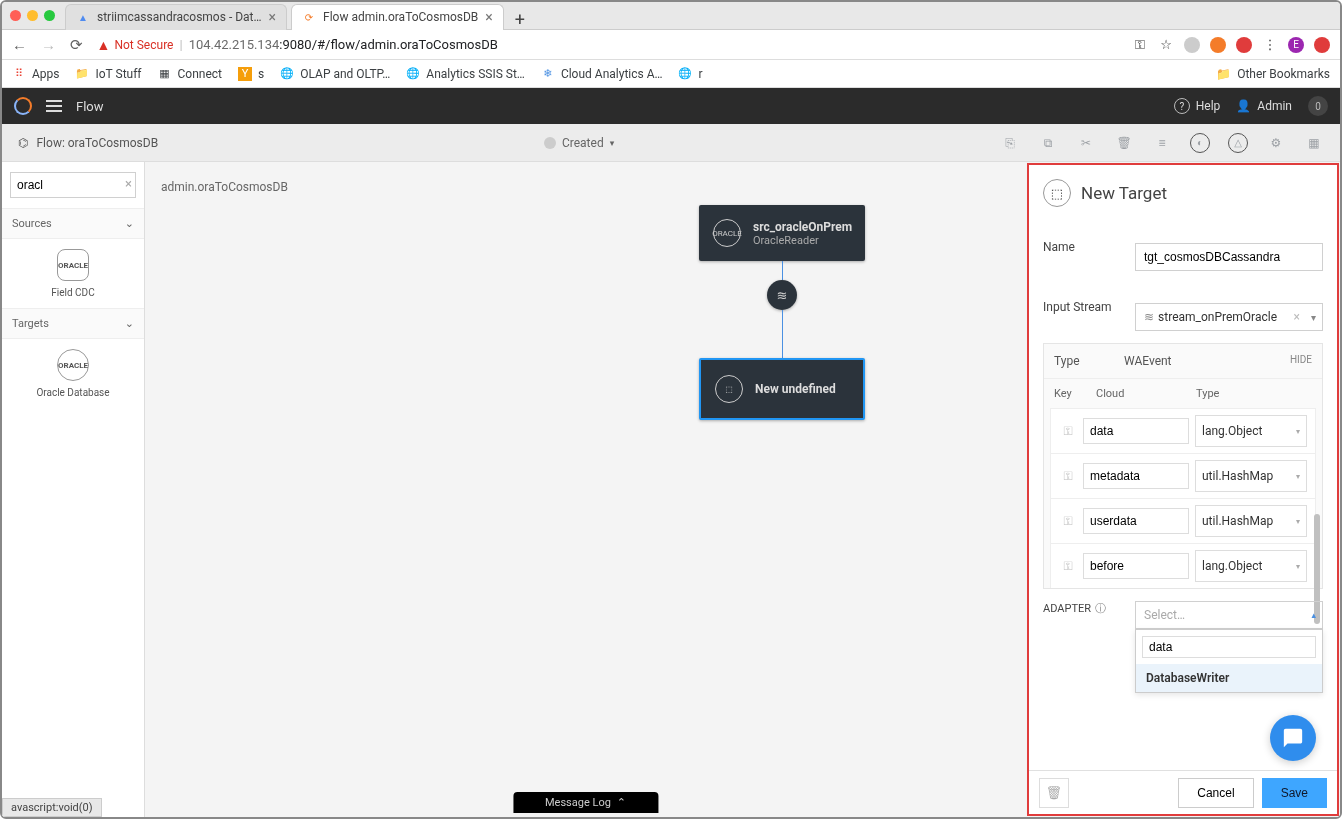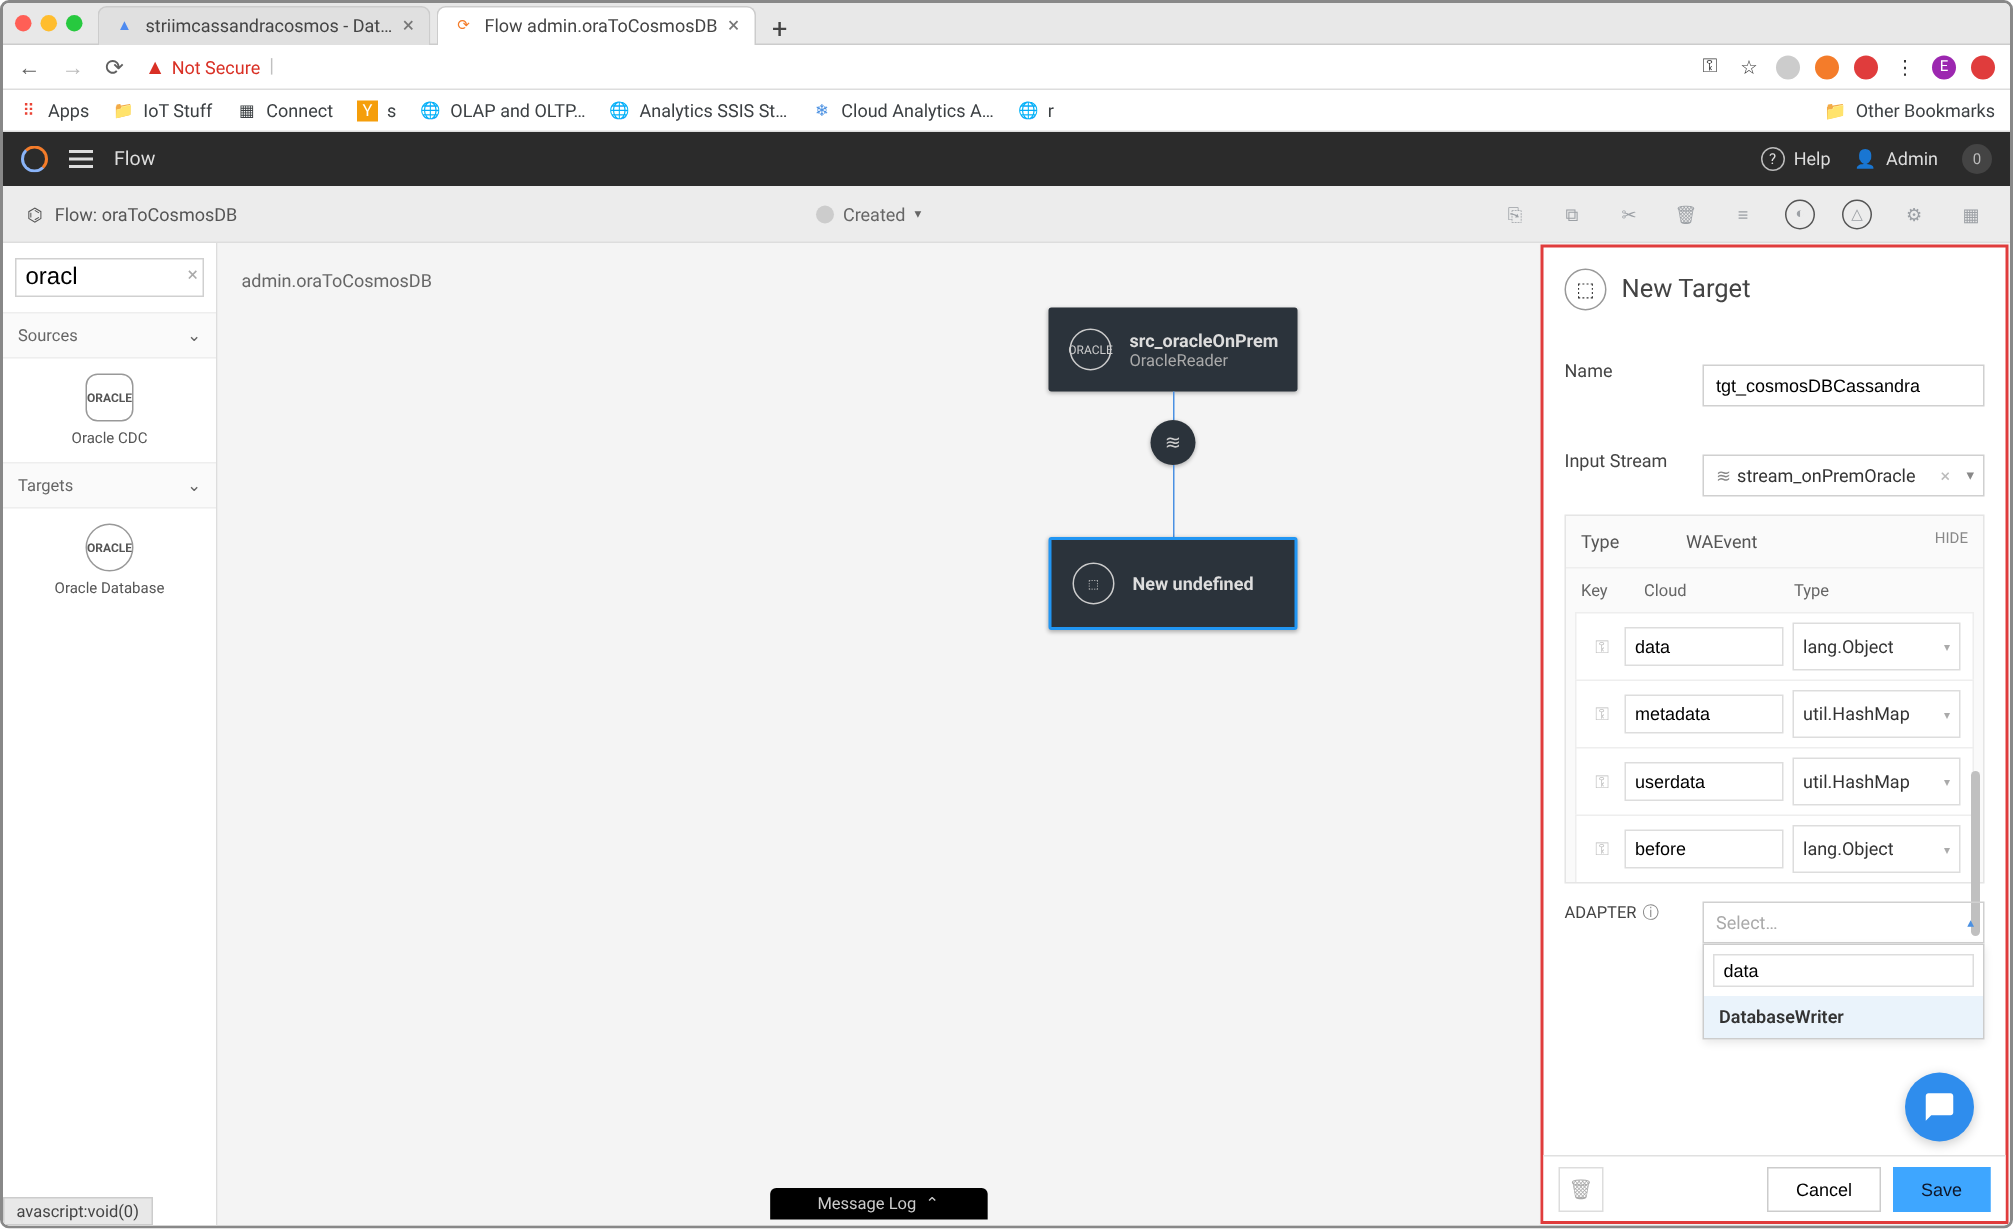--- a/index.html
+++ b/index.html
@@ -51,21 +51,21 @@
     .status-dot-g { width: 12px; height: 12px; border-radius: 50%; background: #ccc; }
     .sub-tools { margin-left: auto; display: flex; align-items: center; gap: 18px; }
     .tool-ic { width: 20px; height: 20px; color: #9ca0a5; display: flex; align-items: center; justify-content: center; }
     .tool-ic.ring { border: 1.5px solid #555; border-radius: 50%; }
     .tool-ic.bell { position: relative; }
 
     
     .body { flex: 1; display: flex; background: #f3f3f3; overflow: hidden; position: relative; }
     .sidebar { width: 143px; background: #fff; border-right: 1px solid #ddd; display: flex; flex-direction: column; }
     .side-search { margin: 10px 8px; }
-    .side-search .inp { width: 100%; height: 26px; border: 1px solid #d0d0d0; padding: 0 22px 0 6px; font-size: 16px; }
+    .side-search .inp { width: 100%; height: 26px; border: 1px solid #d0d0d0; padding: 0 22px 0 6px; font-size: 12px; }
     .side-search .wrap { position: relative; }
     .side-search .clear { position: absolute; right: 4px; top: 4px; color: #aaa; font-size: 13px; }
     .side-group-hdr { padding: 8px 10px; font-size: 11px; color: #666; border-top: 1px solid #eee; border-bottom: 1px solid #eee; display: flex; justify-content: space-between; align-items: center; background: #fafafa; }
     .side-item { padding: 10px 8px; text-align: center; font-size: 10px; color: #555; }
     .side-icon { width: 32px; height: 32px; border: 1px solid #999; border-radius: 8px; margin: 0 auto 6px; display: flex; align-items: center; justify-content: center; font-size: 8px; font-weight: bold; color: #555; }
 
     .canvas-wrap { flex: 1; display: flex; overflow: hidden; position: relative; }
     .canvas { flex: 1; position: relative; background: #f4f4f4; }
     .breadcrumb { position: absolute; top: 18px; left: 16px; font-size: 12px; color: #666; }
     .node { position: absolute; background: #2b333b; color: #ddd; border-radius: 2px; display: flex; align-items: center; padding: 10px 14px; gap: 12px; box-shadow: 0 1px 3px rgba(0,0,0,0.3); }
@@ -155,20 +155,21 @@
   <div class="addrbar">
     <span class="nav-btn">←</span>
     <span class="nav-btn" style="color:#bbb">→</span>
     <span class="nav-btn">⟳</span>
     <div class="addr">
       <span class="not-secure">
           <span style="font-size:14px">▲</span>
           <span>Not Secure</span>
         </span>
       <span class="divider">|</span>
+      <span class="addr-url"><span class="gray">104.42.215.134</span><span>:9080/#/flow/admin.oraToCosmosDB</span></span>
     </div>
     <div class="addr-icons">
       <span class="ic">⚿</span>
       <span class="ic">☆</span>
       <span class="circle-ic" style="background:#ccc"></span>
       <span class="circle-ic" style="background:#f47c2a"></span>
       <span class="circle-ic" style="background:#e03c3c"></span>
       <span class="ic">⋮</span>
       <span class="circle-ic" style="background:#9c27b0;color:#fff;font-size:10px;display:flex;align-items:center;justify-content:center">E</span>
       <span class="circle-ic" style="background:#e03c3c"></span>
@@ -272,21 +273,21 @@
           <input class="inp" type="text" value="oracl" placeholder="" style="">
           <span class="clear">×</span>
         </div>
       </div>
       <div class="side-group-hdr">
           <span>Sources</span>
           <span>⌄</span>
         </div>
       <div class="side-item">
         <div class="side-icon">ORACLE</div>
-        <div>Oracle CDC</div>
+        <div>Field CDC</div>
       </div>
       <div class="side-group-hdr">
           <span>Targets</span>
           <span>⌄</span>
         </div>
       <div class="side-item">
         <div class="side-icon" style="border-radius:50%">ORACLE</div>
         <div>Oracle Database</div>
       </div>
     </div>

